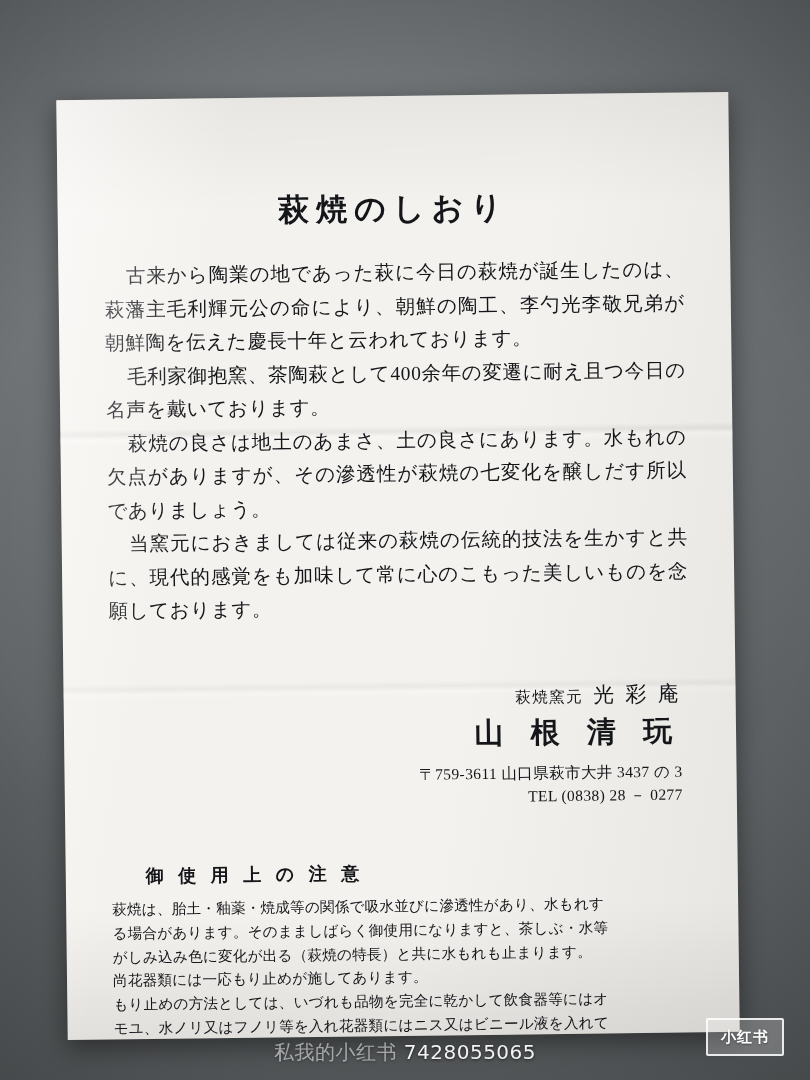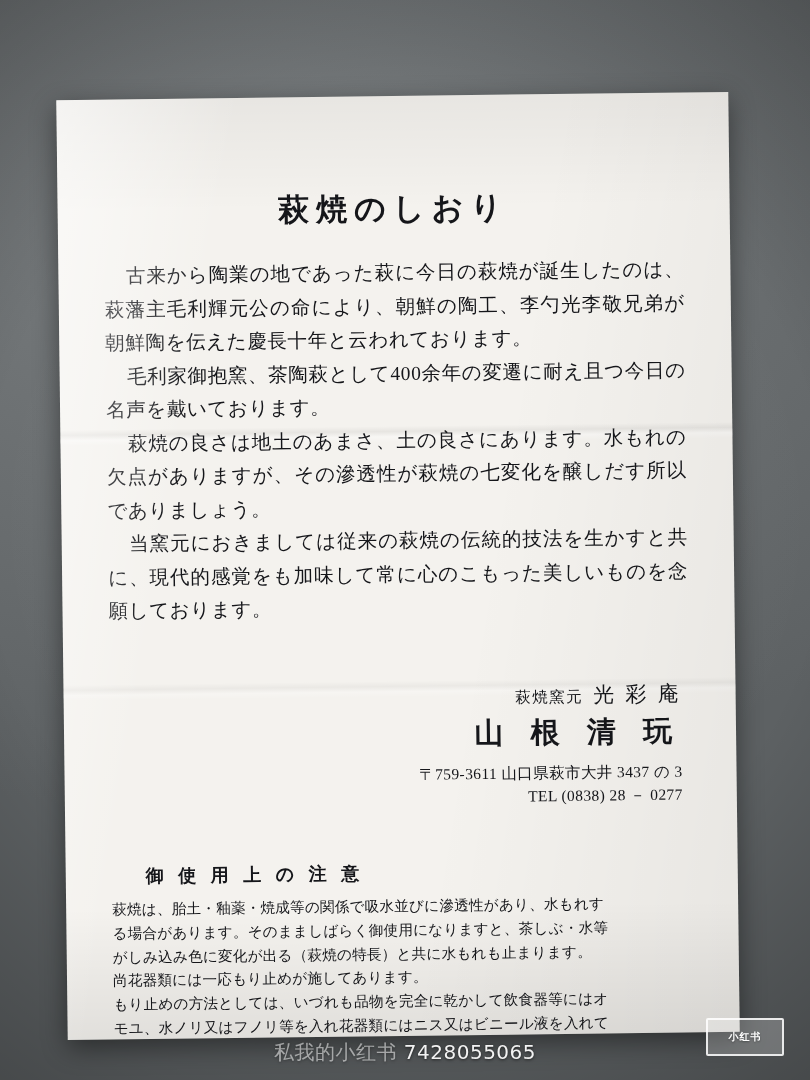--- a/index.html
+++ b/index.html
@@ -138,21 +138,21 @@
     position: absolute;
     right: 26px;
     bottom: 24px;
     width: 74px;
     height: 34px;
     border: 2px solid rgba(255,255,255,0.85);
     border-radius: 2px;
     background: rgba(255,255,255,0.22);
     color: #ffffff;
     font-family: "DejaVu Sans", sans-serif;
-    font-size: 10px;
+    font-size: 15px;
     font-weight: bold;
     letter-spacing: 1px;
     display: flex;
     align-items: center;
     justify-content: center;
     text-shadow: 0 1px 2px rgba(0,0,0,0.35);
   }
 
   
   #bottom-caption {

